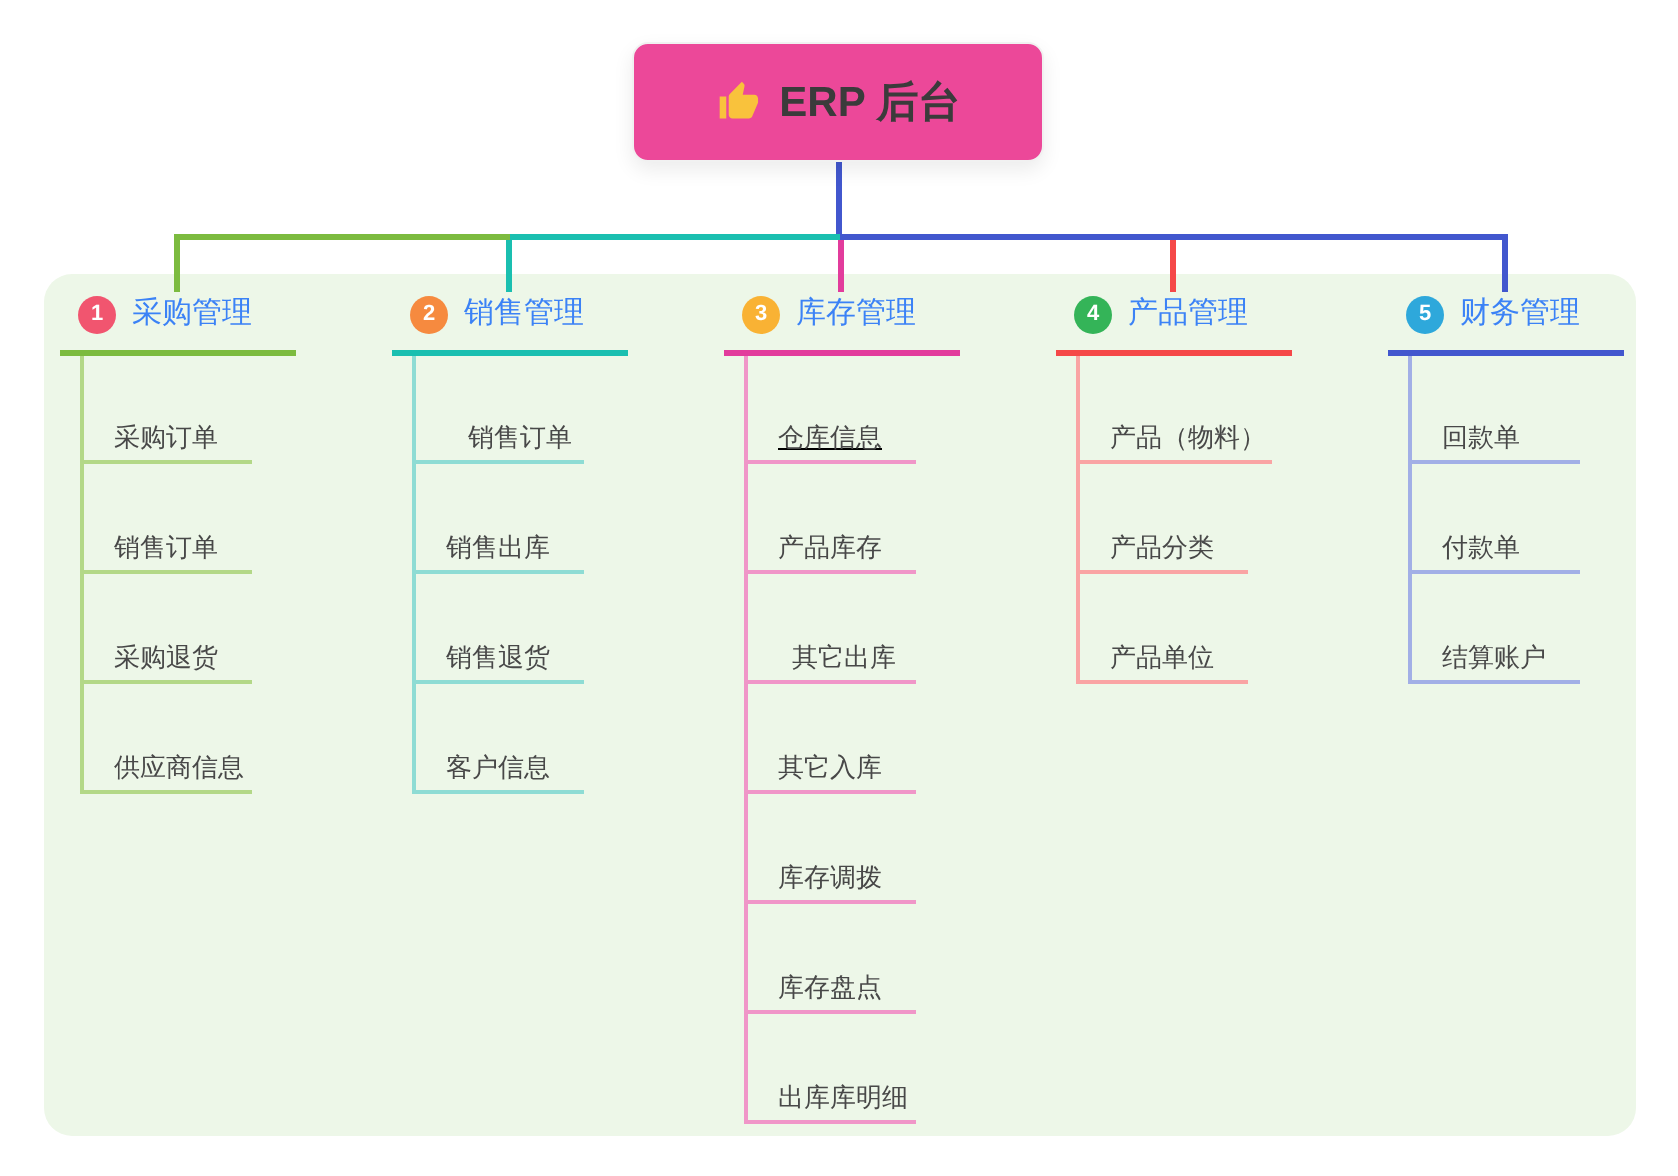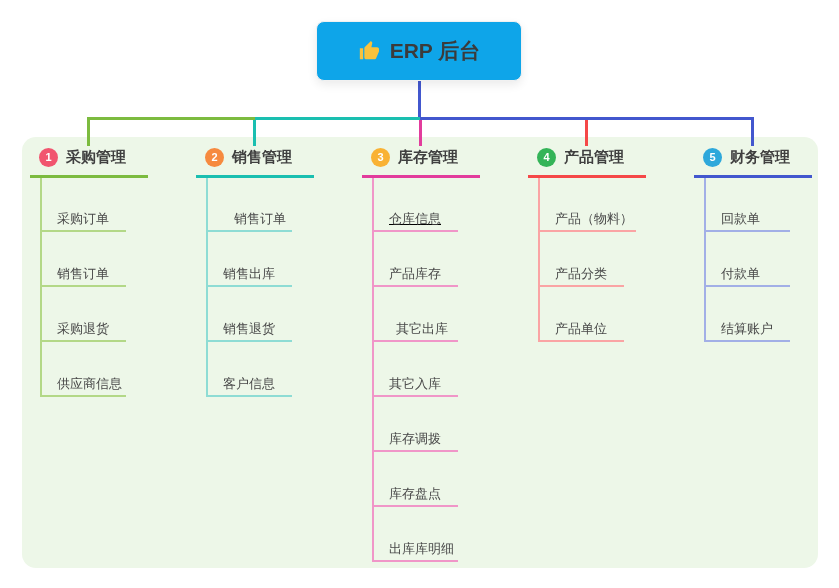--- a/index.html
+++ b/index.html
@@ -10,21 +10,21 @@
   }
   .canvas { position: absolute; inset: 0; width: 839px; height: 588px; }
 
   .panel {
     position: absolute; left: 22px; top: 137px; width: 796px; height: 431px;
     border-radius: 14px;
   }
 
   .root-card {
     position: absolute; left: 316px; top: 21px; width: 206px; height: 60px;
-    background: #0ea5e9; border: 1px solid #f1f1f1; border-radius: 8px;
+    background: #ec4899; border: 1px solid #f1f1f1; border-radius: 8px;
     box-shadow: 0 4px 10px rgba(0,0,0,0.08);
     display: flex; align-items: center; justify-content: center; gap: 10px;
     cursor: default;
   }
   .root-card .root-label {
     font-size: 21px; font-weight: 600; color: #3b3b3b; white-space: nowrap;
   }
   .root-card .icon { display: flex; align-items: center; }
 
   
@@ -53,21 +53,21 @@
   .bh-2 { left: 362px; }
   .bh-3 { left: 528px; }
   .bh-4 { left: 694px; }
 
   .badge {
     width: 19px; height: 19px; border-radius: 50%;
     display: flex; align-items: center; justify-content: center;
     color: #ffffff; font-size: 11px; font-weight: 700; flex: none;
   }
   .branch-label {
-    font-size: 15px; font-weight: 700; color: #404040; white-space: nowrap;
+    font-size: 15px; font-weight: 400; color: #3b82f6; white-space: nowrap;
     line-height: 20px;
   }
 
   .spine { position: absolute; top: 178px; width: 2px; }
 
   .child-row {
     position: absolute; min-width: 86px; height: 26px;
     border-bottom: 2px solid #ccc;
     display: flex; align-items: flex-end;
     padding: 0 3px 4px 17px; white-space: nowrap;

